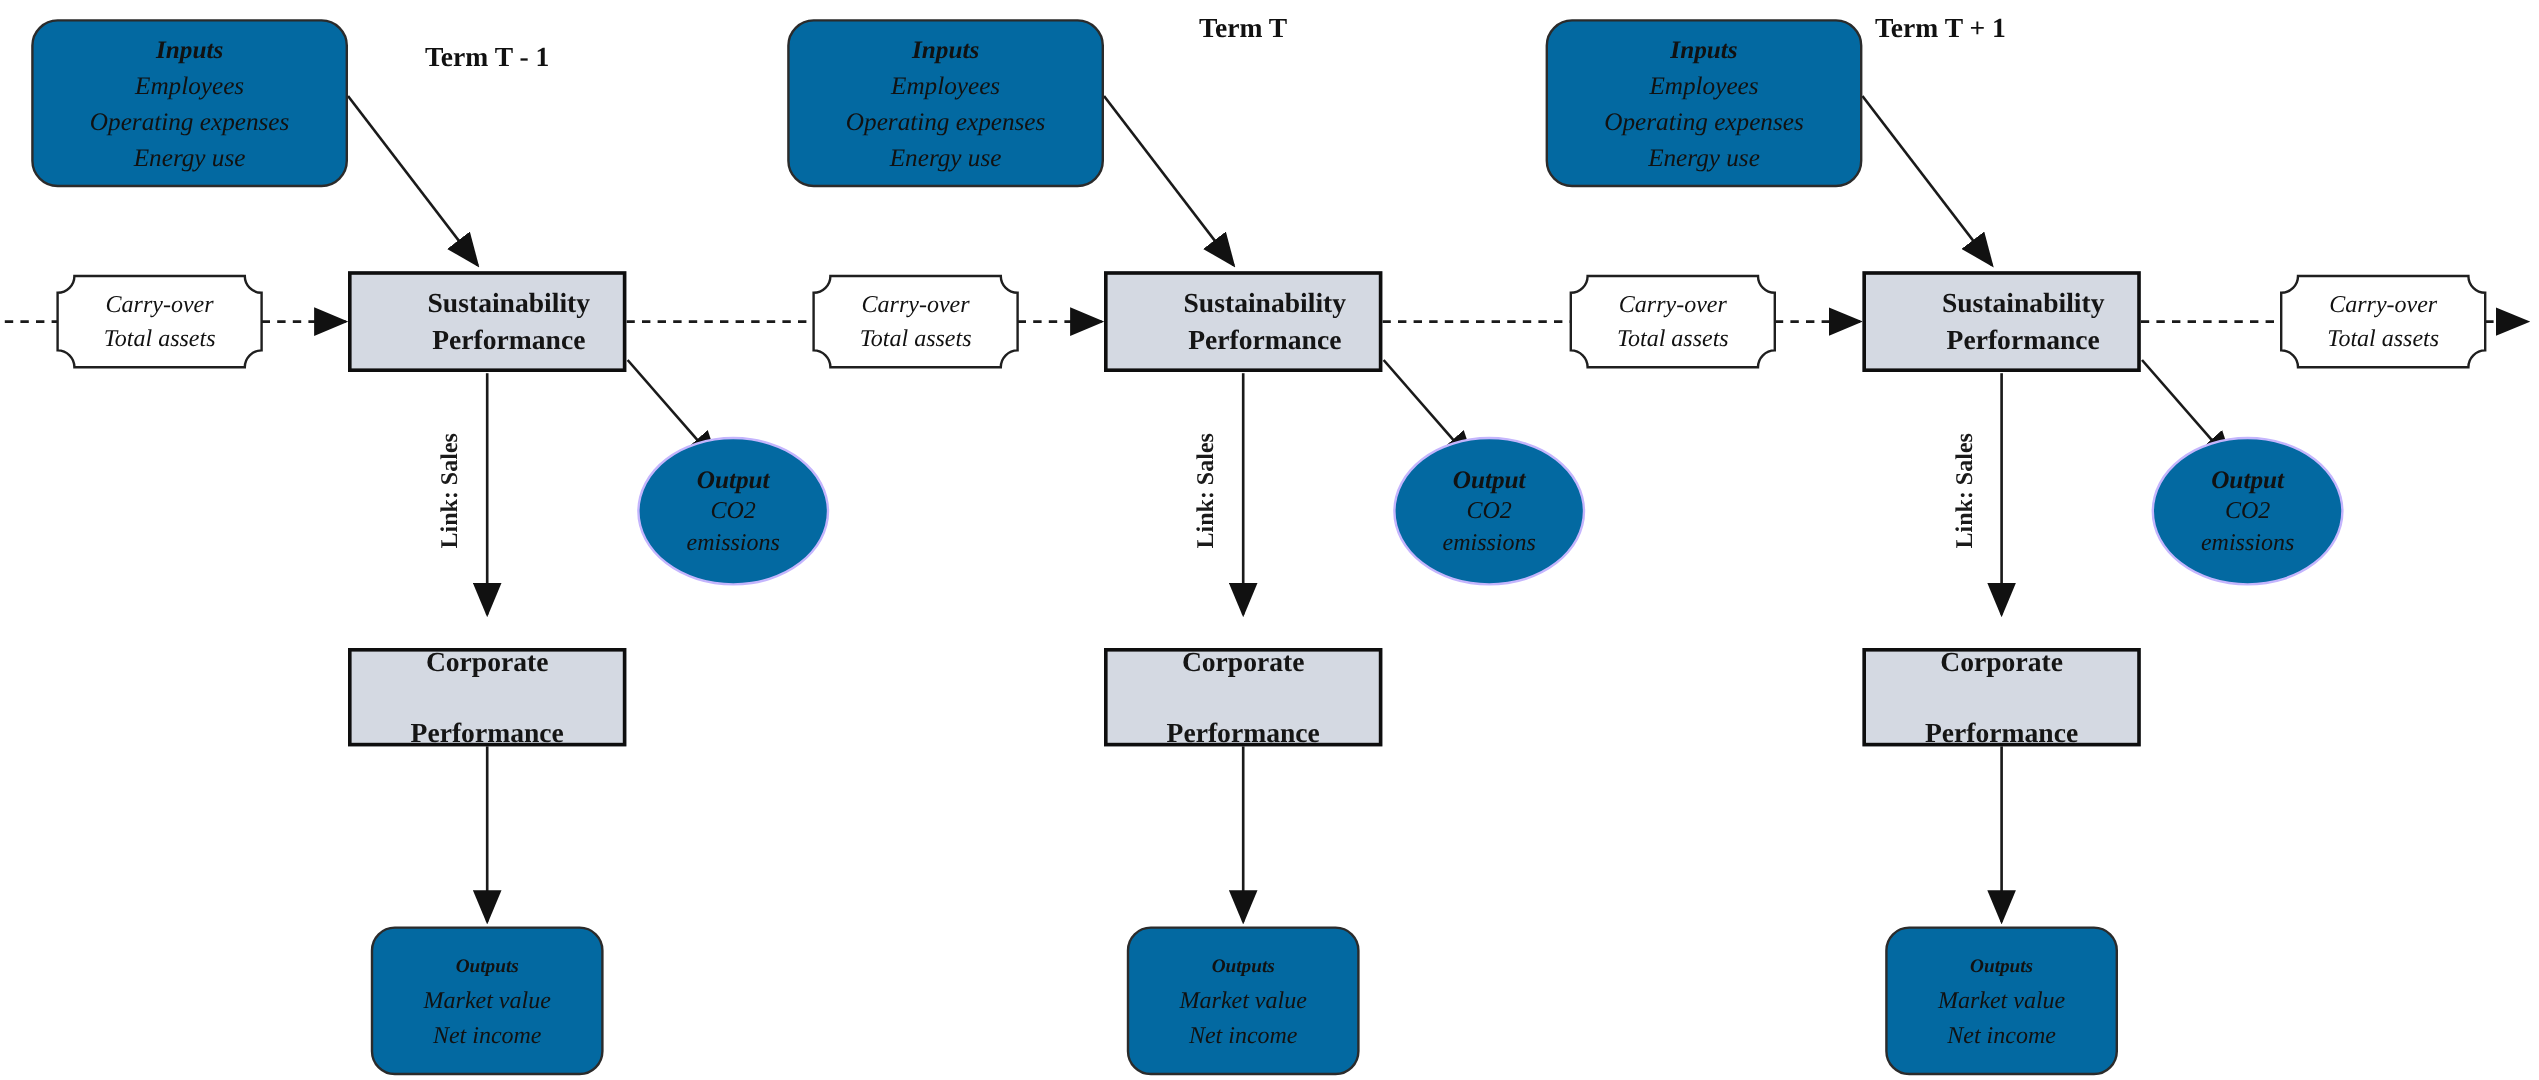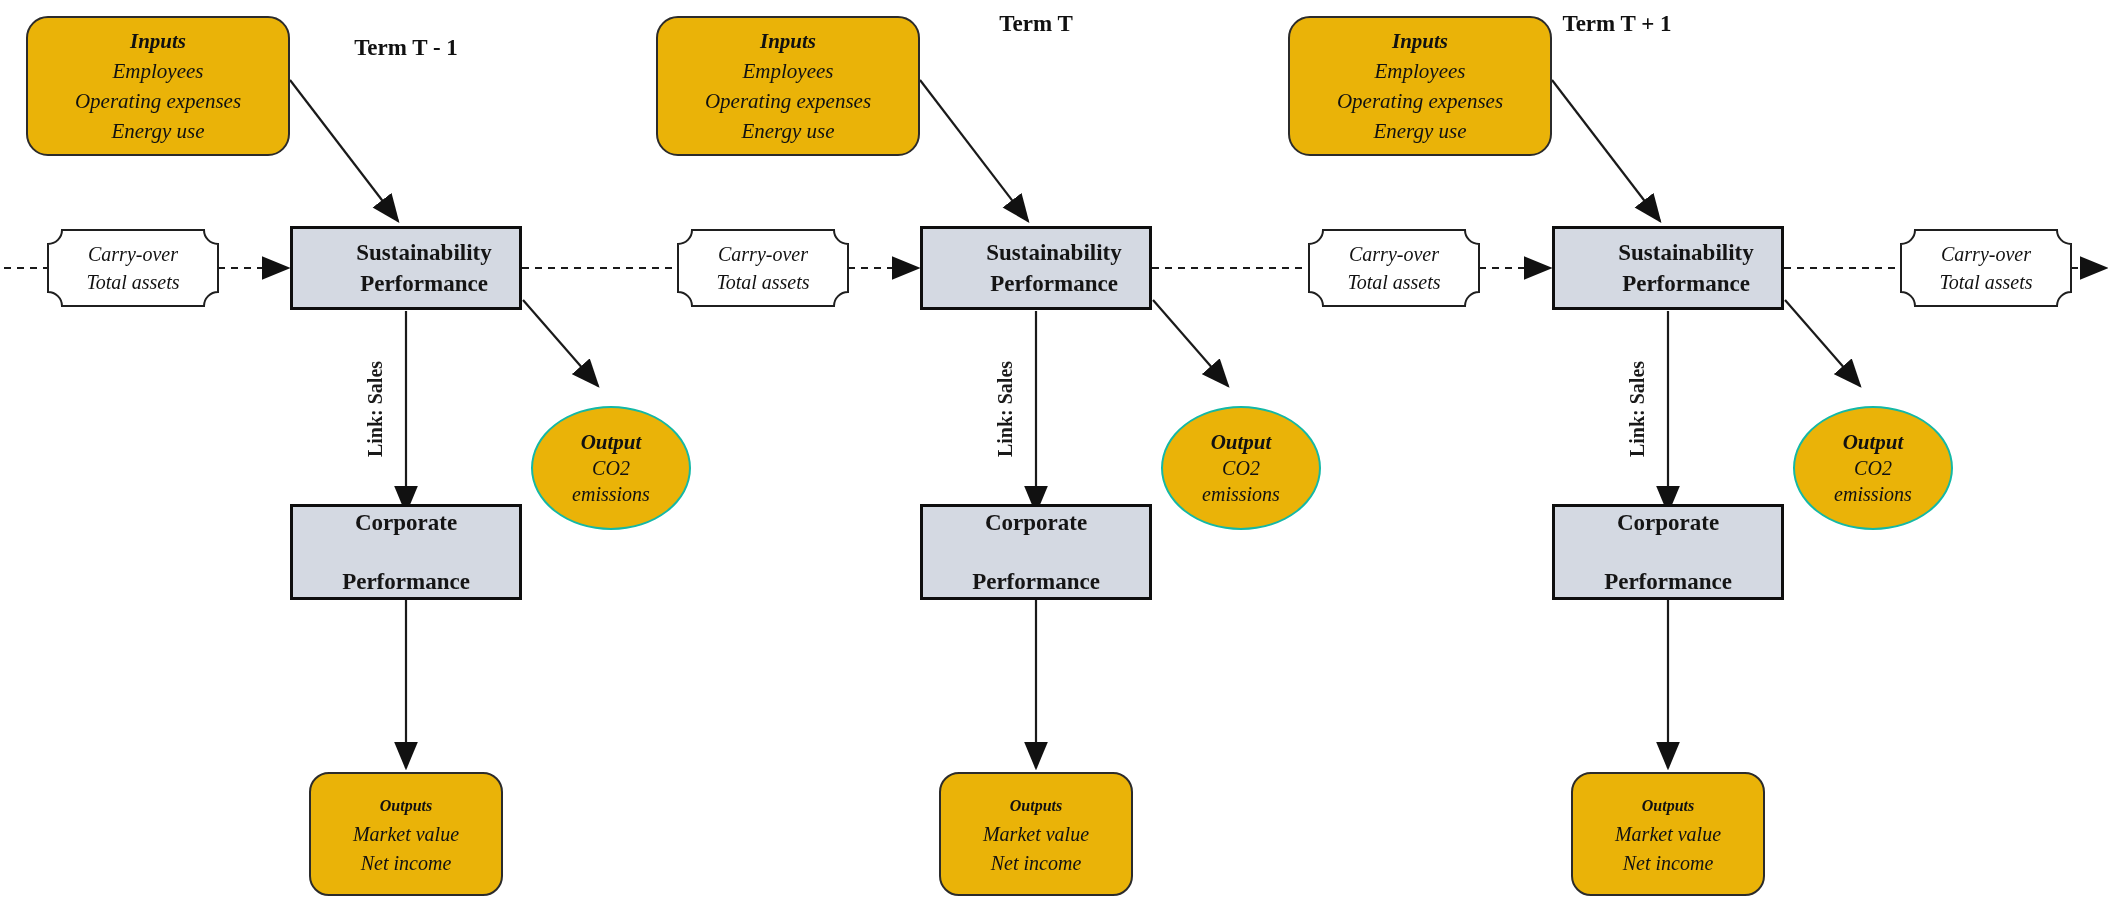--- a/index.html
+++ b/index.html
@@ -5,50 +5,50 @@
   html,body{margin:0;padding:0;background:#ffffff;}
   #canvas{
     position:relative;
     width:2116px;height:900px;
     background:#ffffff;
     font-family:"Liberation Serif","DejaVu Serif",serif;
     color:#111111;
     overflow:hidden;
   }
   #wires{position:absolute;left:0;top:0;width:2116px;height:900px;}
-  .node{position:absolute;display:flex;flex-direction:column;align-items:center;justify-content:center;text-align:center;box-sizing:border-box;background:#eab308;}
+  .node{position:absolute;display:flex;flex-direction:column;align-items:center;justify-content:center;text-align:center;box-sizing:border-box;background:#0369a1;}
   .term-label{
     position:absolute;top:10px;width:300px;height:28px;
     text-align:center;font-weight:bold;font-size:23px;line-height:28px;color:#111;
   }
   .inputs-box{
     top:16px;width:264px;height:140px;
     border:2px solid #2b2b2b;border-radius:22px;
     font-size:21px;line-height:30px;font-style:italic;
   }
   .inputs-box .ttl{font-weight:bold;}
   .carry-text{
     top:230px;width:170px;height:76px;background:transparent;
     font-size:20px;line-height:28px;font-style:italic;border-radius:17px;
   }
   .perf-box{
     width:232px;height:84px;
     border:3px solid #0e0e0e;background:#d4d9e2;
     font-weight:bold;font-size:23px;line-height:31px;color:#151515;
   }
   .sust{top:226px;padding-left:36px;}
-  .corp{top:504px;height:96px;gap:28px;}
+  .corp{top:540px;height:82px;gap:28px;}
   .link-label{
     position:absolute;top:396px;width:186px;height:26px;
     transform:rotate(-90deg);transform-origin:center;
     text-align:center;font-size:20px;font-weight:bold;line-height:26px;color:#1a1a1a;
   }
   .ellipse{
-    top:406px;width:160px;height:124px;
-    border:2px solid #14b8a6;border-radius:50%;
+    top:364px;width:160px;height:124px;
+    border:2px solid #c4b5fd;border-radius:50%;
     font-size:20px;line-height:26px;font-style:italic;
   }
   .ellipse .ttl{font-weight:bold;font-size:21px;}
   .outputs-box{
     top:772px;width:194px;height:124px;
     border:2px solid #2b2b2b;border-radius:20px;
     font-size:20px;line-height:29px;font-style:italic;
   }
   .outputs-box .ttl{font-weight:bold;font-size:16px;}
 </style>

